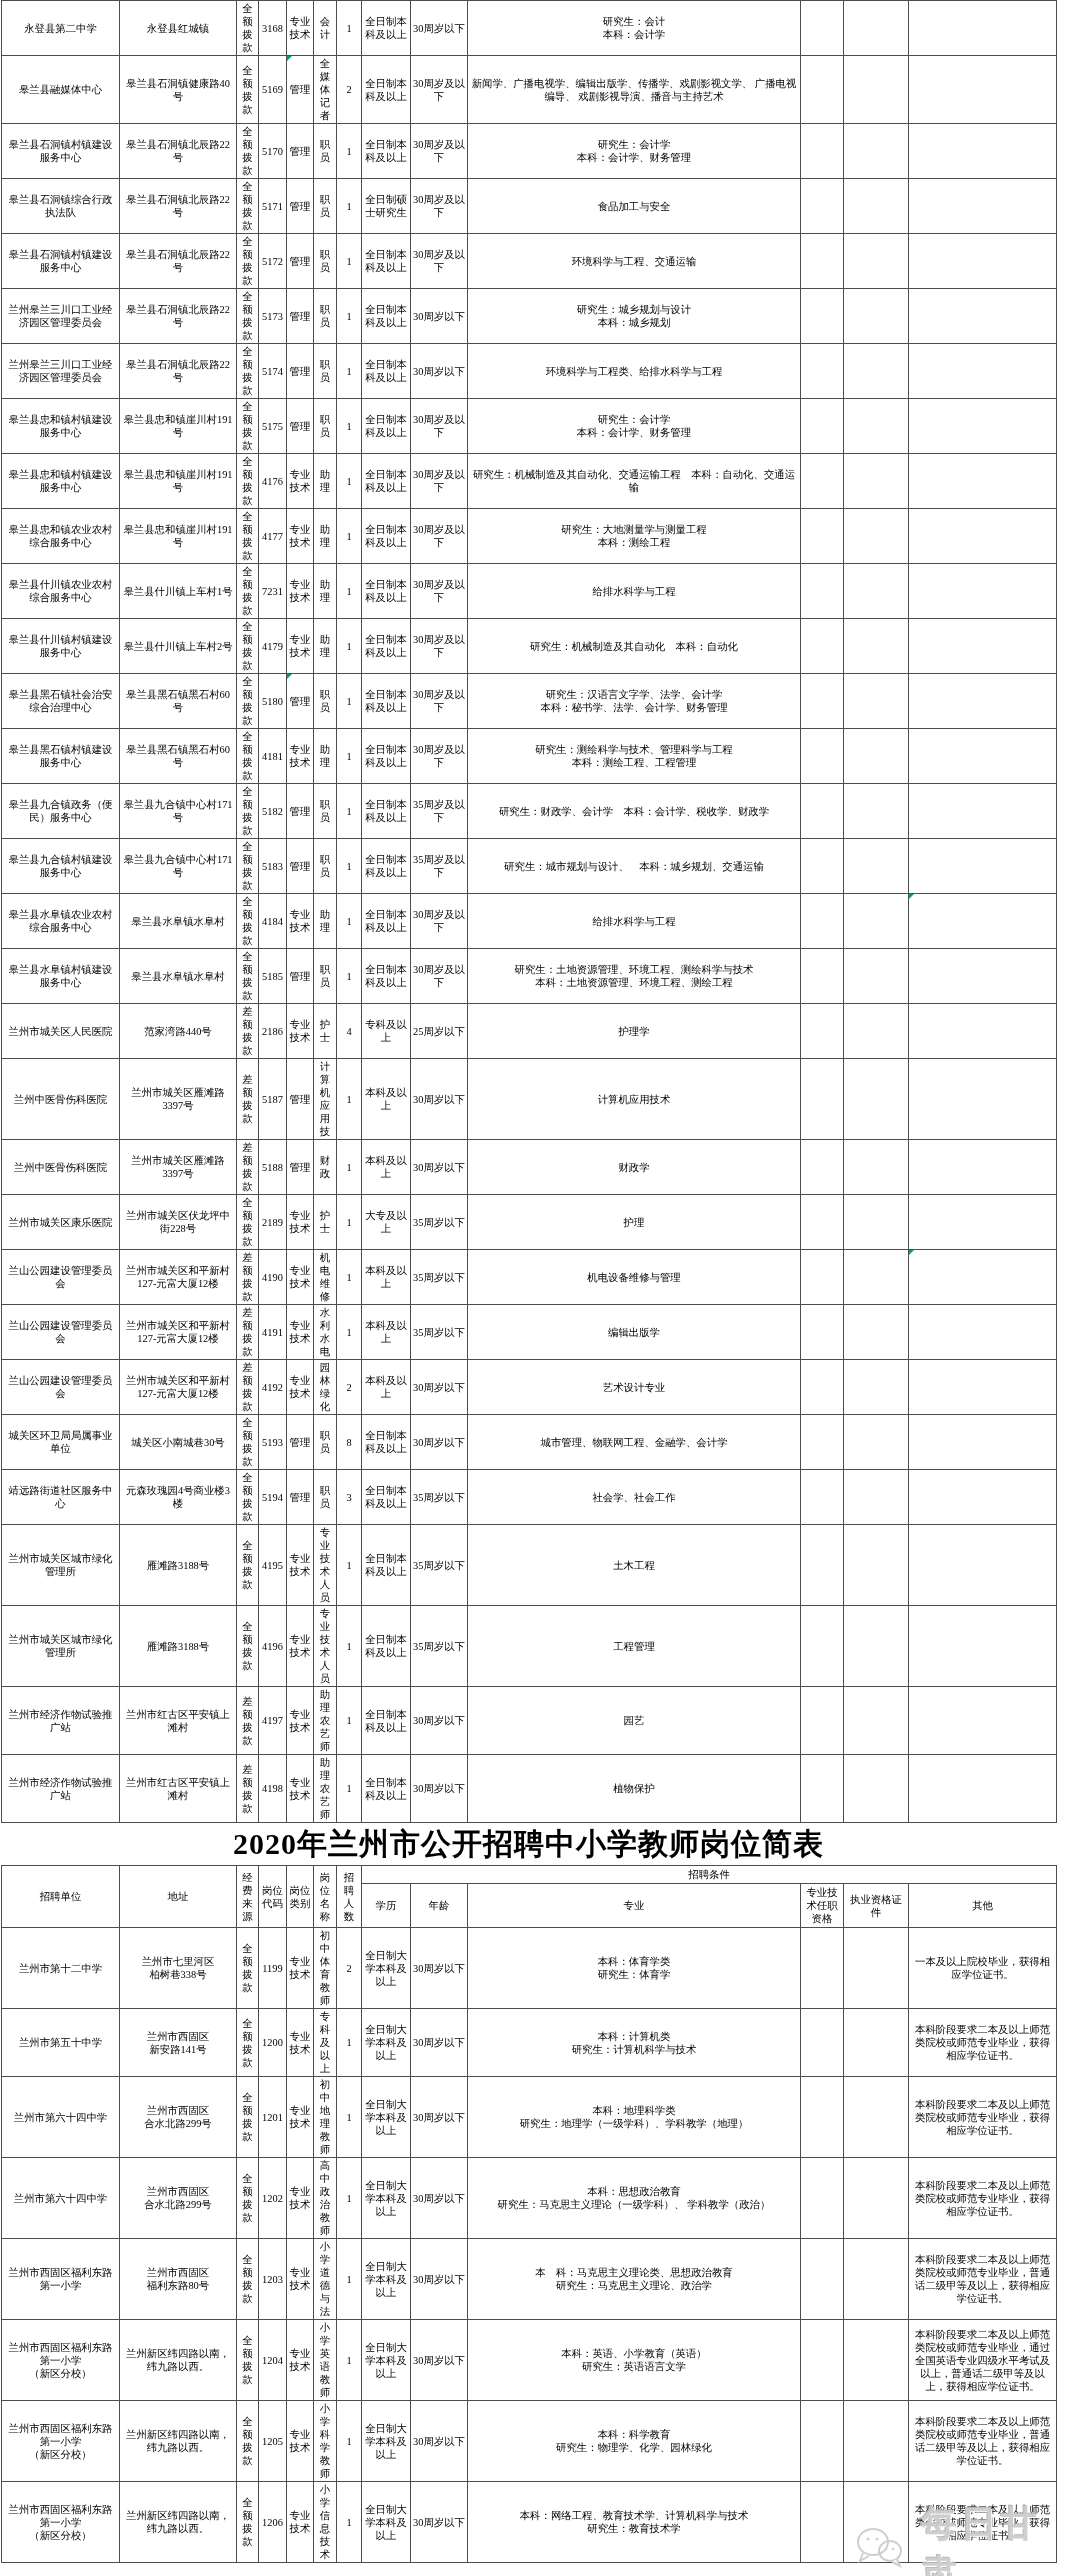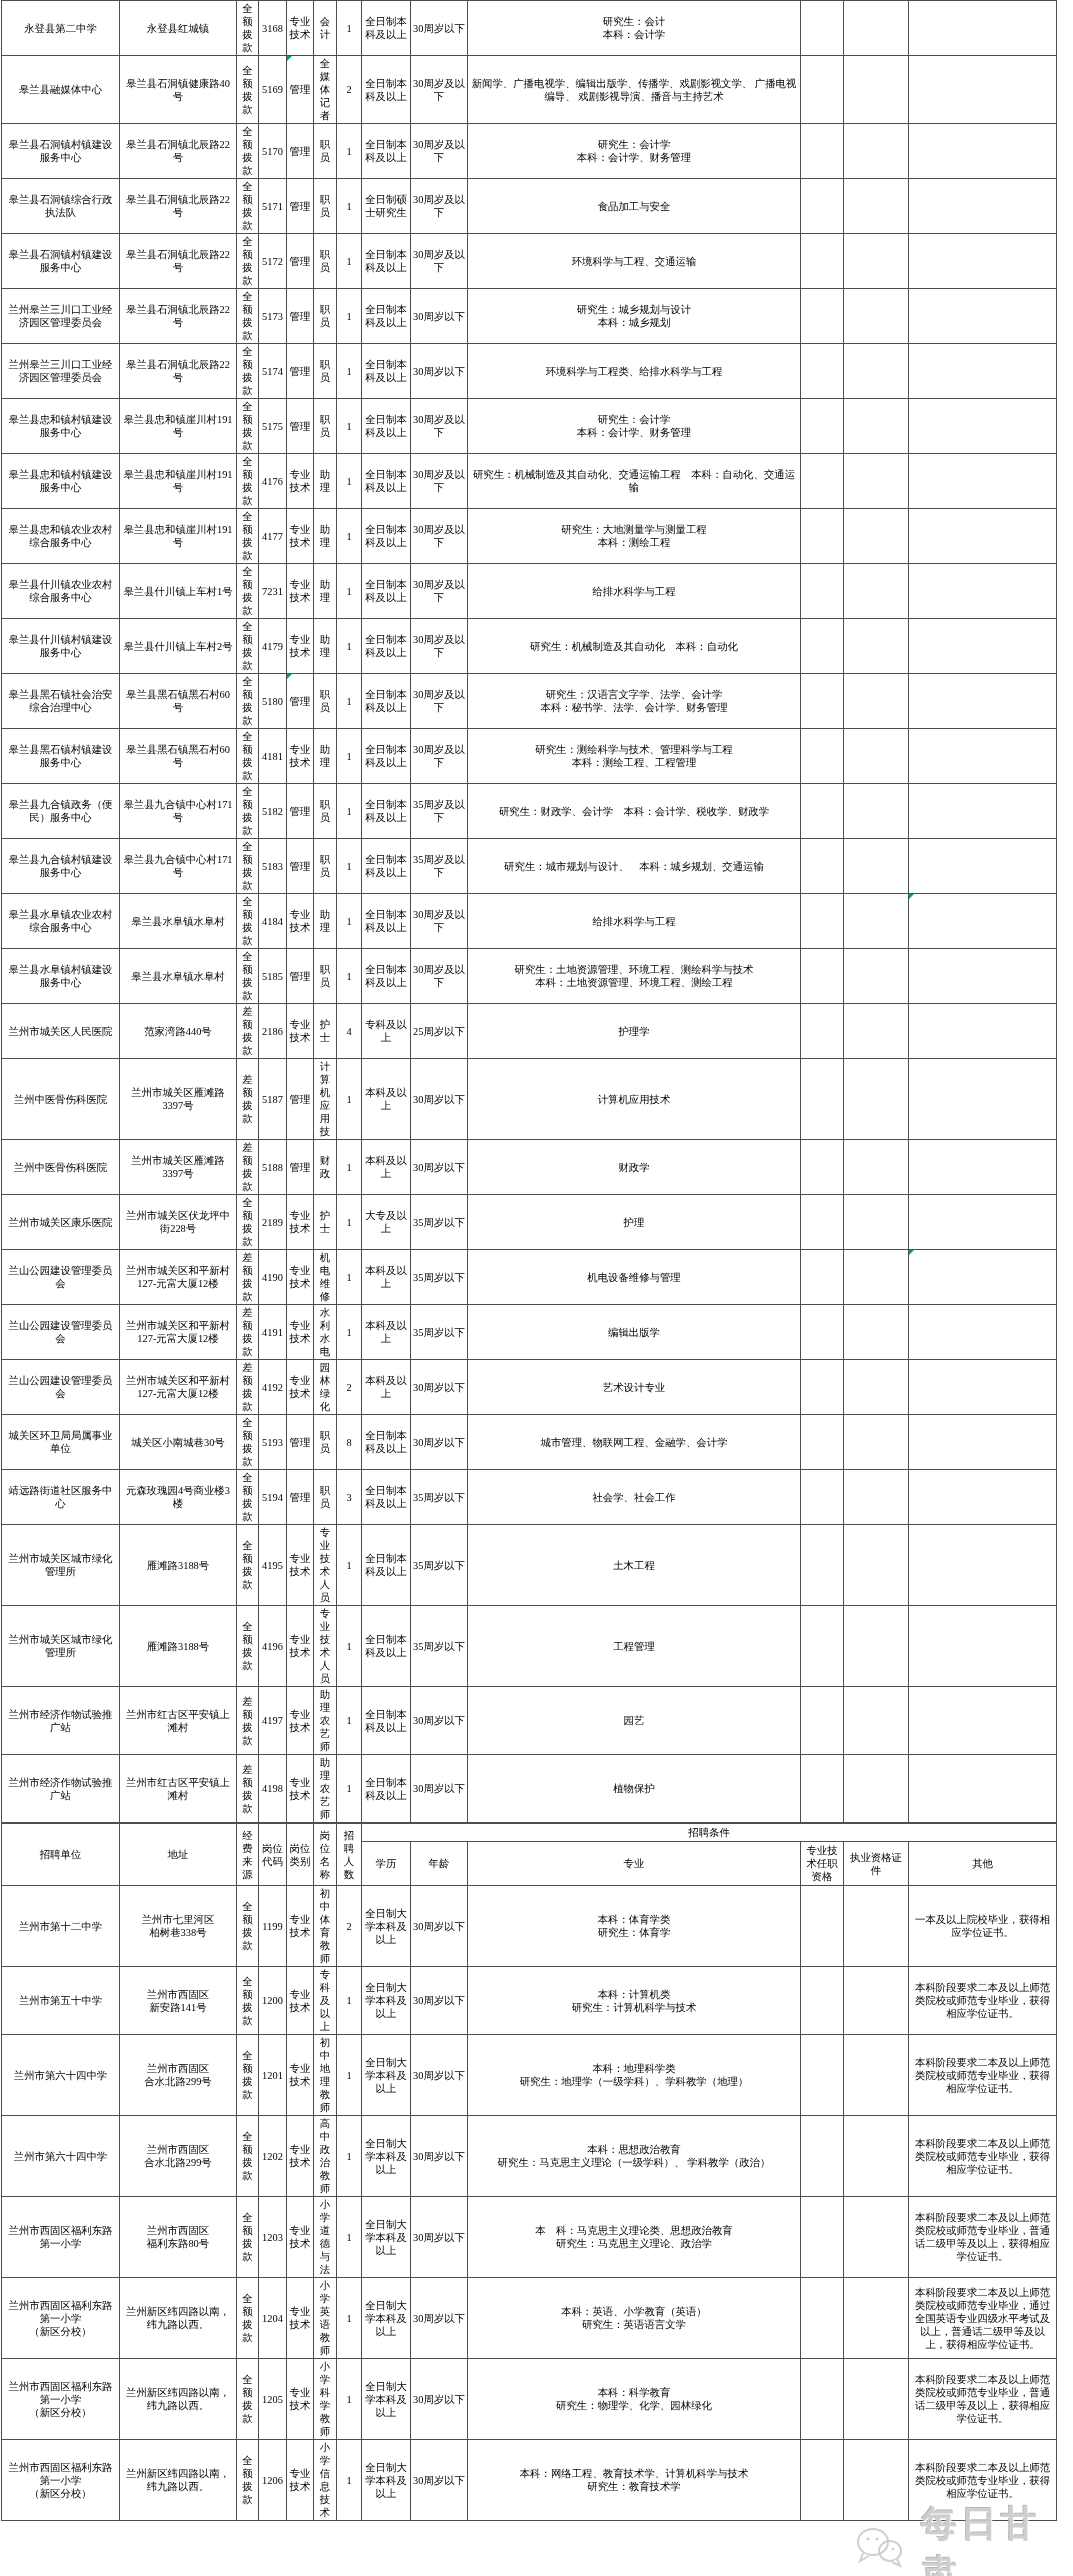--- a/index.html
+++ b/index.html
@@ -520,20 +520,21 @@
           <td>全日制本科及以上</td>
           <td>30周岁以下</td>
           <td>植物保护</td>
           <td></td>
           <td></td>
           <td></td>
         </tr>
       </tbody>
   </table>
 
+  <div class="title">2020年兰州市公开招聘中小学教师岗位简表</div>
 
   <table>
     <colgroup>
       <col class="c-unit">
         <col class="c-addr">
         <col class="c-fund">
         <col class="c-code">
       <col class="c-cat">
         <col class="c-pos">
         <col class="c-cnt">

